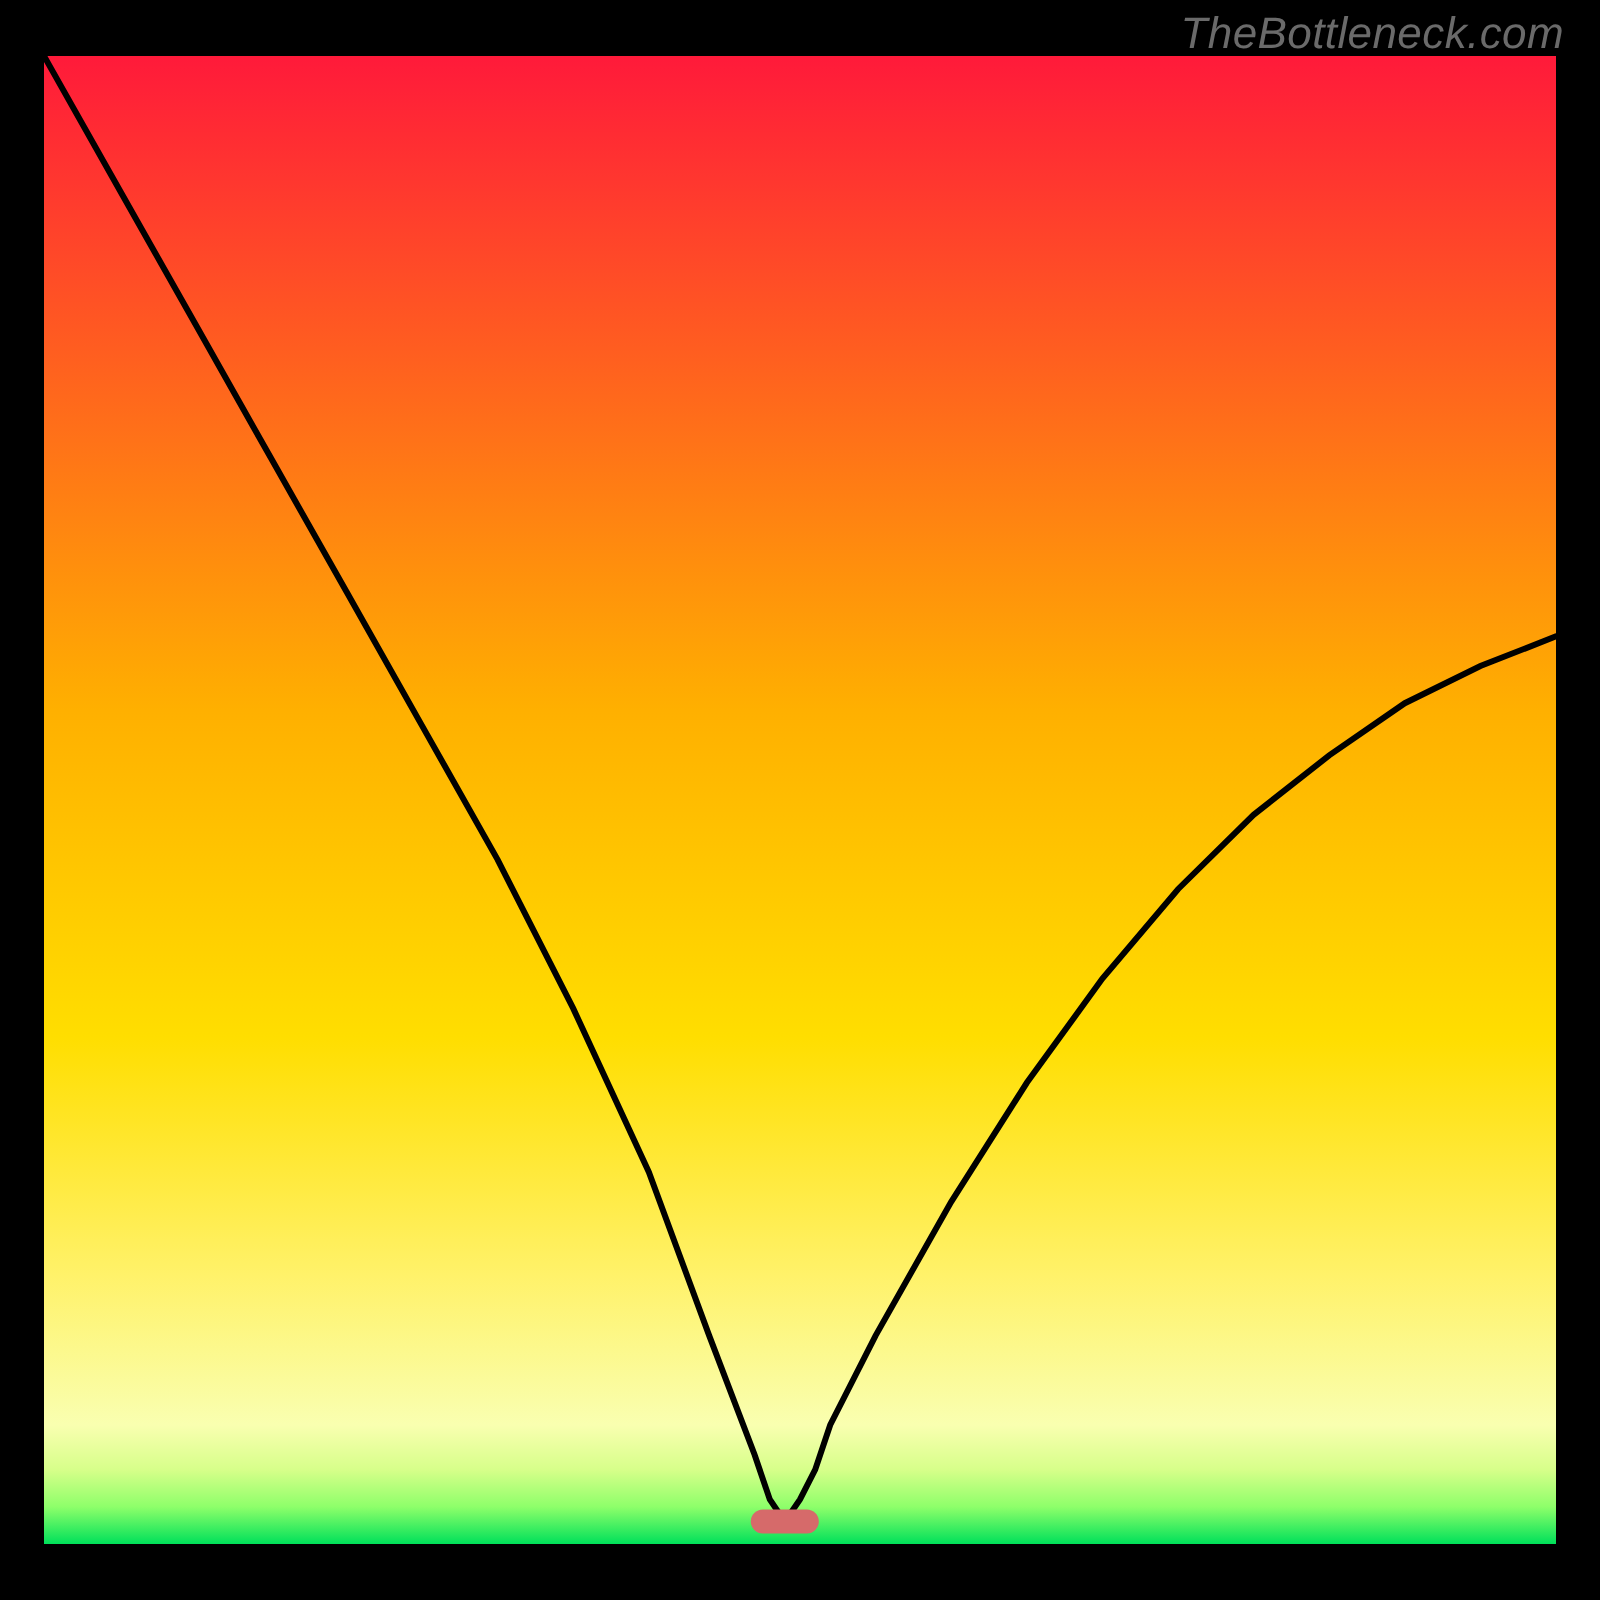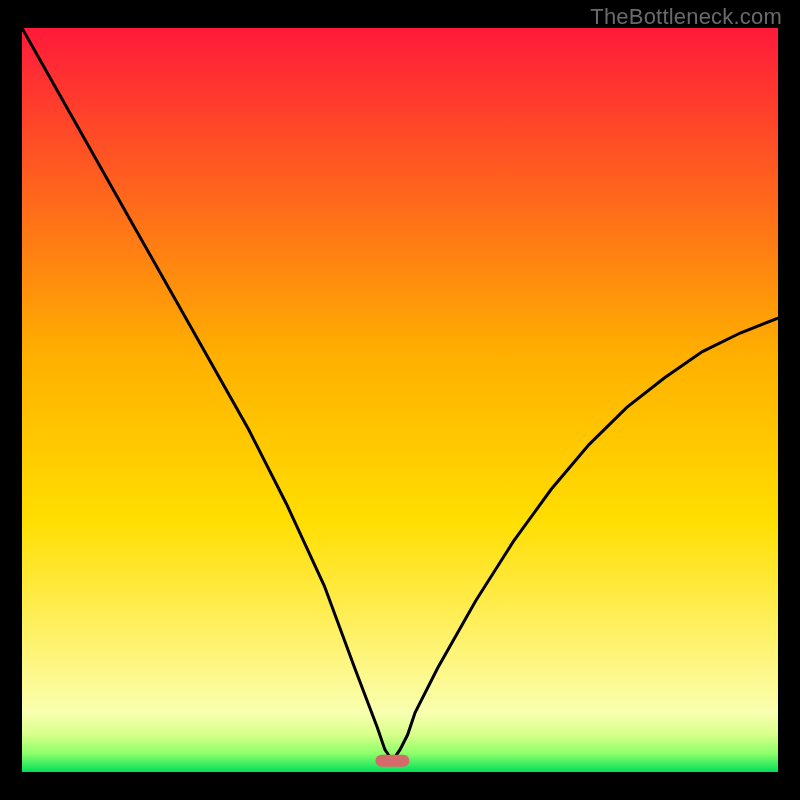--- a/index.html
+++ b/index.html
@@ -9,20 +9,21 @@
     width: 800px;
     height: 800px;
     overflow: hidden;
     font-family: Arial, sans-serif;
   }
   .outer {
     width: 800px;
     height: 692px;
     background: #000;
     position: relative;
+    font-style: italic;
   }
   .watermark {
     position: absolute;
     top: 4px;
     right: 18px;
     color: #6a6a6a;
     font-size: 22px;
     letter-spacing: 0.2px;
     z-index: 10;
   }

